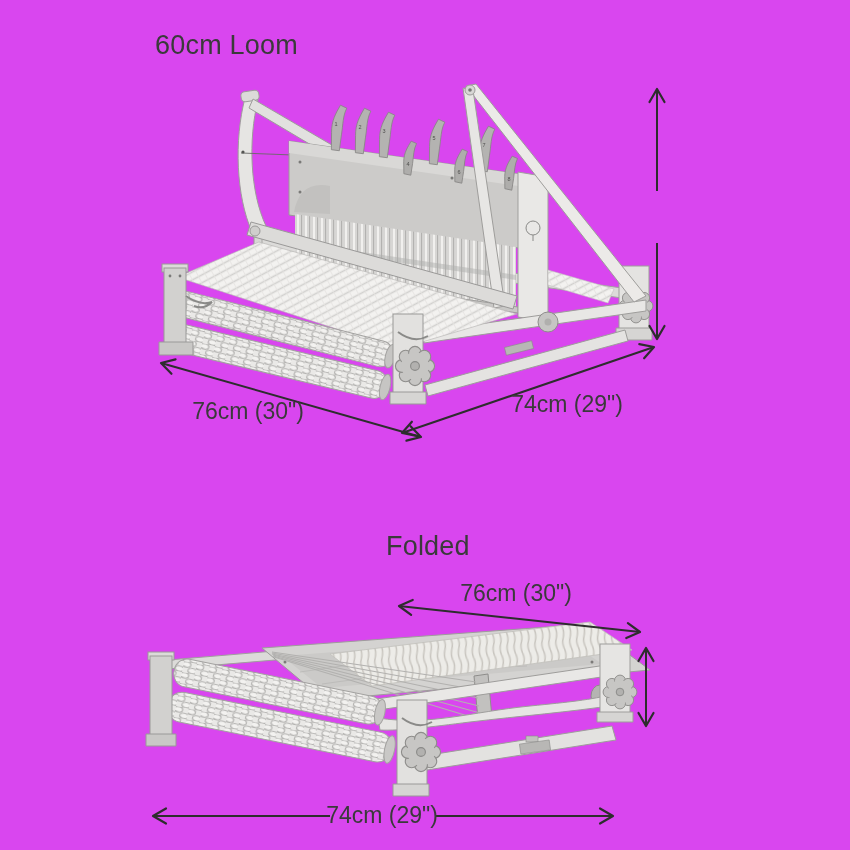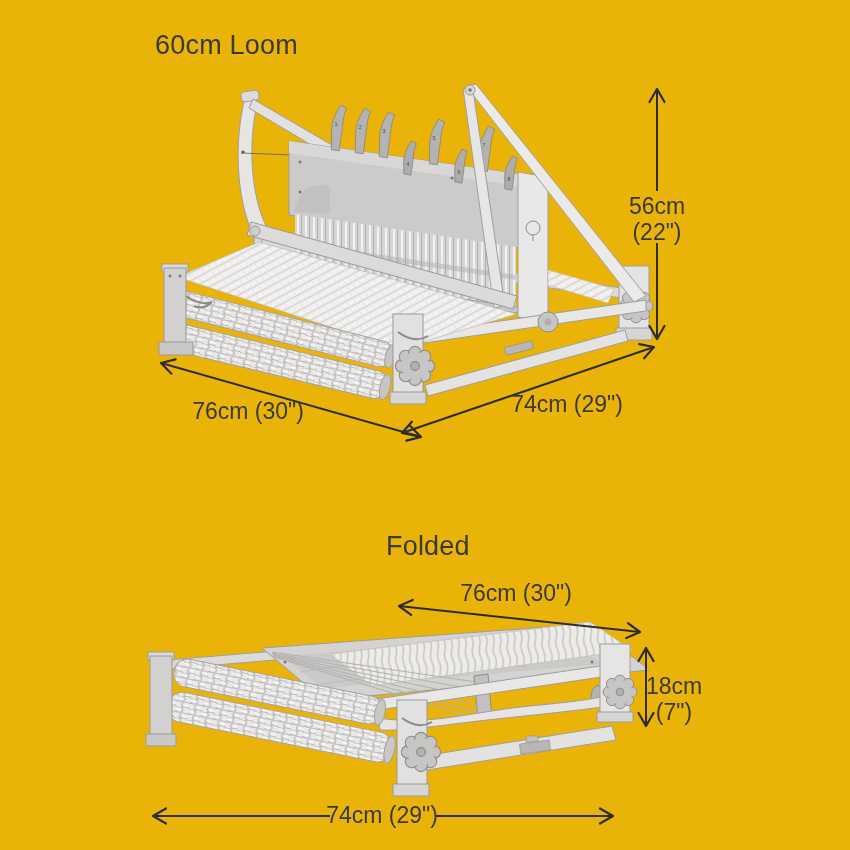--- a/index.html
+++ b/index.html
@@ -1,17 +1,17 @@
 <!DOCTYPE html>
 <html><head>
 <meta charset="utf-8">
 <style>
   html,body { margin:0; padding:0; background:#ffffff; }
   .stage {
-    position:relative; width:850px; height:850px; background:#eab308;
+    position:relative; width:850px; height:850px; background:#d946ef;
     font-family:"Liberation Sans", sans-serif; overflow:hidden;
   }
   .stage svg.art { position:absolute; left:0; top:0; }
   .label { position:absolute; color:#3a3a3a; white-space:nowrap; }
   .title { font-size:27px; font-weight:400; letter-spacing:.2px; }
   .dim   { font-size:23px; font-weight:400; text-align:center;
            transform:translateX(-50%); line-height:1.15; }
   .dimline { stroke:#2d2d2d; stroke-width:2; fill:none; }
 </style>
 </head>
@@ -266,33 +266,25 @@
     <line class="dimline" x1="646" y1="648" x2="646" y2="726" marker-start="url(#dimarrow)" marker-end="url(#dimarrow)"></line>
     <g>
       <line class="dimline" x1="153" y1="816" x2="330" y2="816" marker-start="url(#dimarrow)"></line>
       <line class="dimline" x1="435" y1="816" x2="613" y2="816" marker-end="url(#dimarrow)"></line>
     </g>
   </g>
 </svg>
 
 <div class="label title" style="left:155px; top:30px;">60cm Loom</div>
 
-<div class="label dim" style="left:657px; top:193px;">
-  <div>56cm</div>
-  <div>(22")</div>
+
+<div class="label dim" style="left:248px; top:398px;">76cm (30")</div>
+
+<div class="label dim" style="left:567px; top:391px;">74cm (29")</div>
+
+<div class="label title" style="left:386px; top:531px;">Folded</div>
+
+<div class="label dim" style="left:516px; top:580px;">76cm (30")</div>
+
+
+<div class="label dim" style="left:382px; top:802px;">74cm (29")</div>
+
 </div>
 
-<div class="label dim" style="left:248px; top:398px;">76cm (30")</div>
-
-<div class="label dim" style="left:567px; top:391px;">74cm (29")</div>
-
-<div class="label title" style="left:386px; top:531px;">Folded</div>
-
-<div class="label dim" style="left:516px; top:580px;">76cm (30")</div>
-
-<div class="label dim" style="left:674px; top:673px;">
-  <div>18cm</div>
-  <div>(7")</div>
-</div>
-
-<div class="label dim" style="left:382px; top:802px;">74cm (29")</div>
-
-</div>
-
 </body></html>

